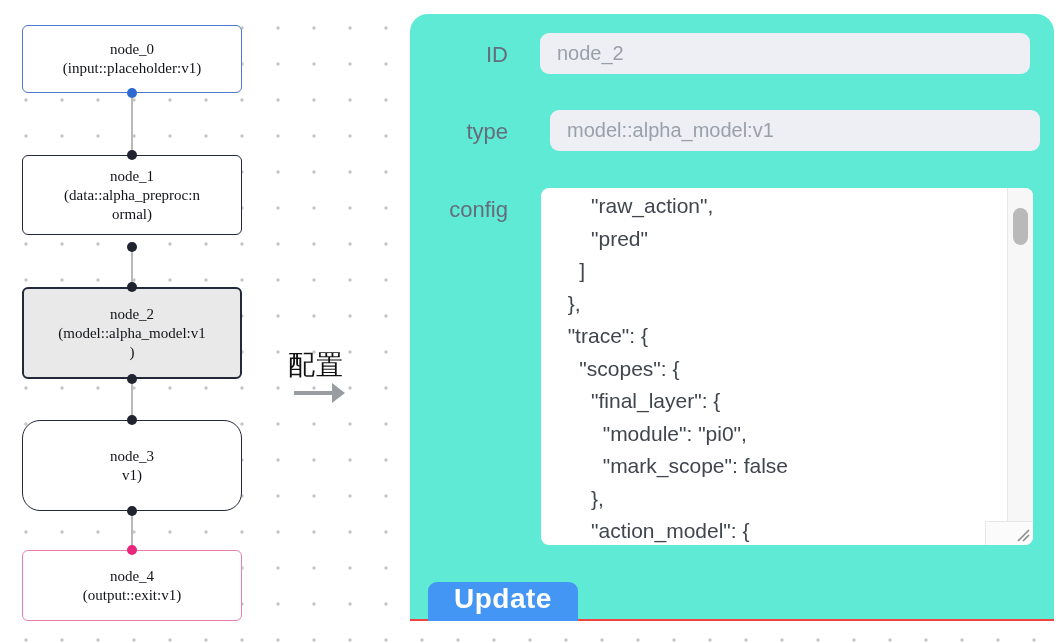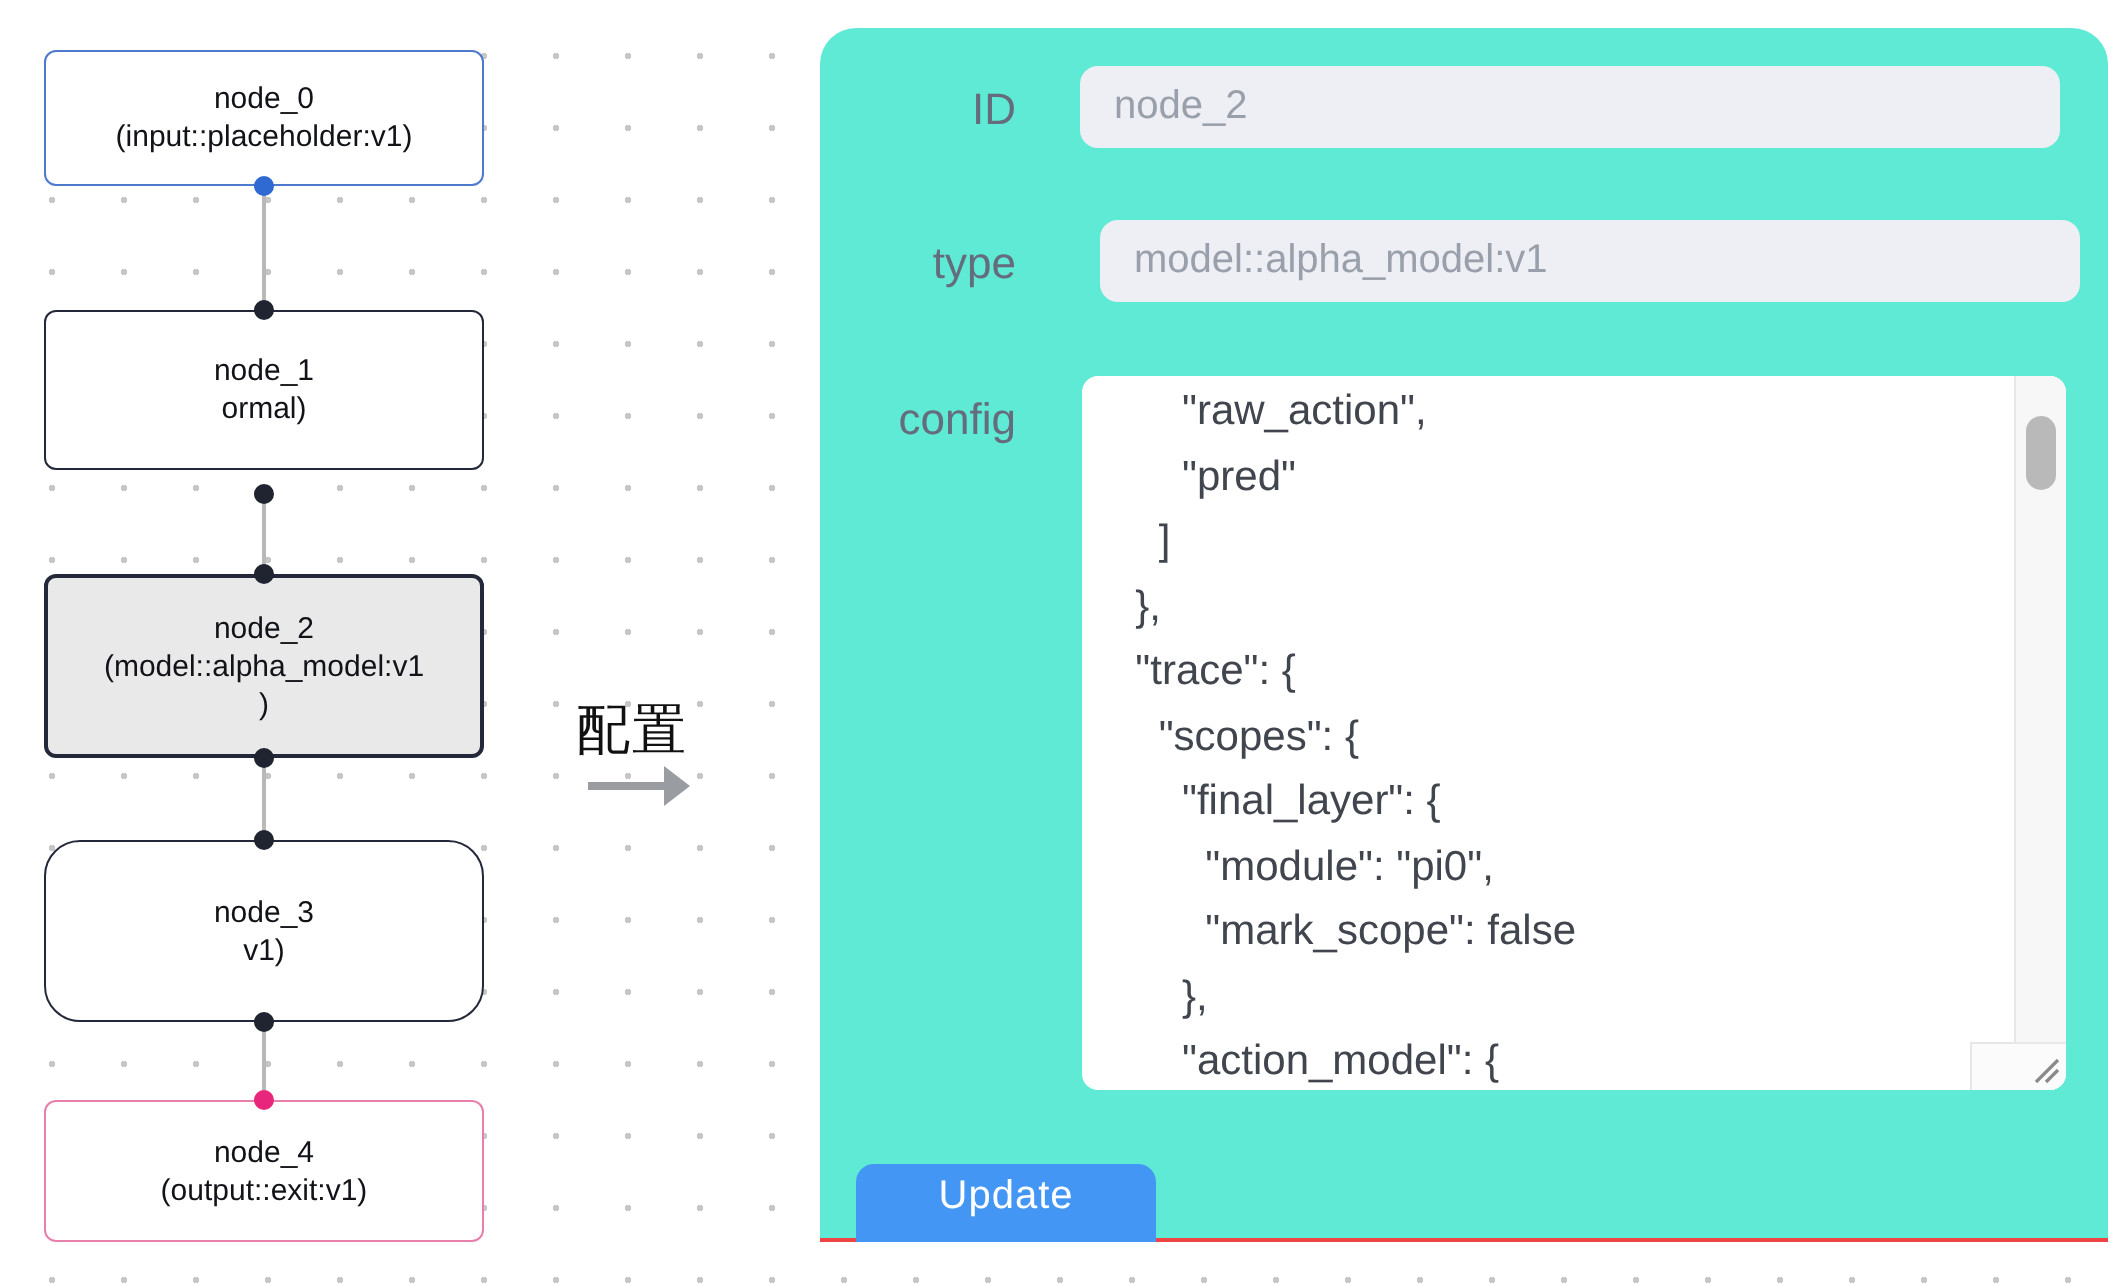--- a/index.html
+++ b/index.html
@@ -14,21 +14,21 @@
     overflow: hidden;
   }
 
   
   .canvas { position: absolute; left: 0; top: 0; width: 410px; height: 643px; }
 
   .node {
     position: absolute; left: 22px; width: 220px;
     background: #ffffff; border: 1.8px solid #23283a; border-radius: 6px;
     display: flex; flex-direction: column; align-items: center; justify-content: center;
-    font-size: 15px; line-height: 19px; color: #111318; text-align: center;
+    font-size: 15px; line-height: 19px; color: #111318; text-align: center; font-family: Liberation Serif, serif;
   }
   .node span { display: block; }
   .n0 { top: 25px;  height: 68px; border-color: #4d79cf; border-width: 1.5px; }
   .n1 { top: 155px; height: 80px; }
   .n2 { top: 287px; height: 92px; background: #e9e9e9; border-width: 2.5px; }
   .n3 { top: 420px; height: 91px; border-radius: 18px; }
   .n4 { top: 550px; height: 71px; border-color: #e97fad; }
 
   .edge {
     position: absolute; left: 131px; width: 2px; background: #b9b9b9;
@@ -101,37 +101,38 @@
   }
   .scroll-corner {
     position: absolute; right: 0; bottom: 0; width: 48px; height: 24px;
     background: #fbfbfc; border-top: 1px solid #e7e7e9; border-left: 1px solid #e7e7e9;
   }
   .resize-grip { position: absolute; right: 3px; bottom: 3px; }
 
   .update-btn {
     position: absolute; left: 18px; top: 568px; width: 150px; height: 39px;
     background: #4496f5; border: none; border-radius: 9px 9px 0 0;
-    color: #ffffff; font-size: 20px; font-weight: normal; letter-spacing: 0.5px;
+    color: #ffffff; font-size: 28px; font-weight: bold; letter-spacing: 0.5px;
     font-family: "Liberation Sans", sans-serif; cursor: pointer;
     display: flex; align-items: center; justify-content: center; padding-bottom: 6px;
   }
 </style>
 </head>
 <body>
 
 <div class="canvas">
 
   <div class="node n0">
     <span>node_0</span>
     <span>(input::placeholder:v1)</span>
   </div>
 
   <div class="node n1">
     <span>node_1</span>
+    <span>(data::alpha_preproc:n</span>
     <span>ormal)</span>
   </div>
 
   <div class="node n2">
     <span>node_2</span>
     <span>(model::alpha_model:v1</span>
     <span>)</span>
   </div>
 
   <div class="node n3">

